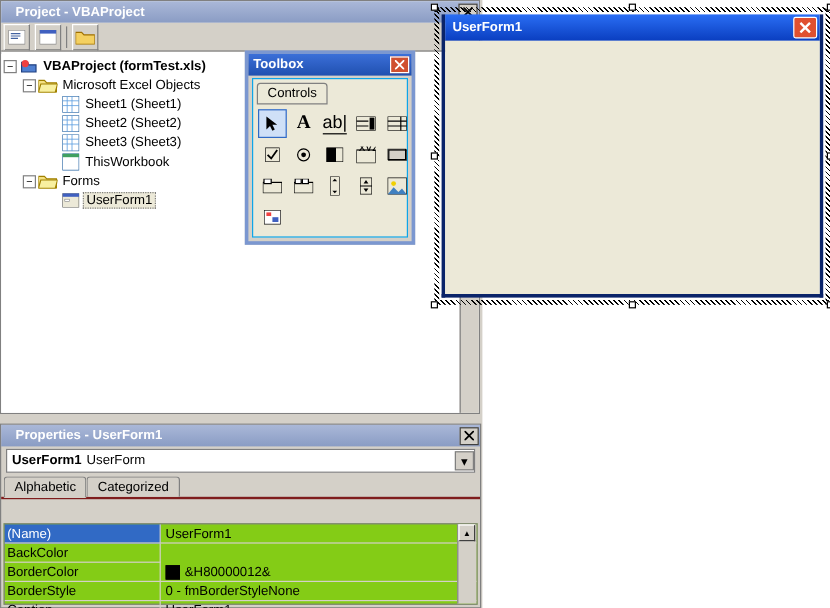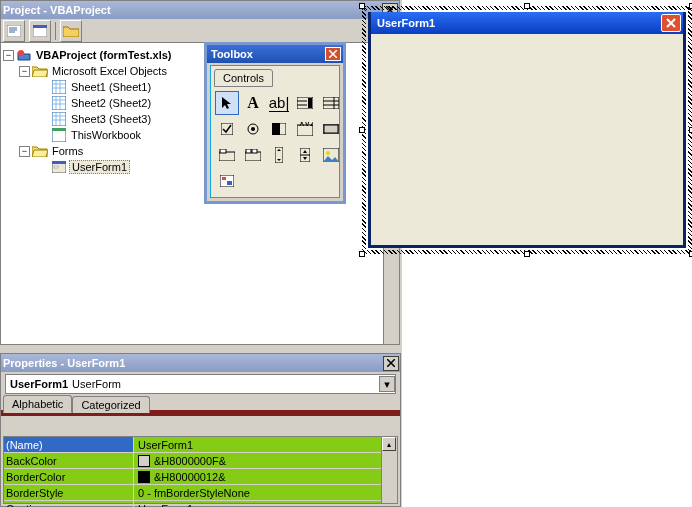--- a/index.html
+++ b/index.html
@@ -1,38 +1,38 @@
 <!DOCTYPE html>
 <html><head>
 <meta charset="utf-8">
 <style>
 * { box-sizing: border-box; font-family: Tahoma, sans-serif; font-size: 11px; }
 body { margin: 0; padding: 0; width: 692px; height: 507px; background: #d4d0c8; overflow: hidden; position: relative; }
 
 
 .project-panel { position: absolute; left: 0; top: 0; width: 400px; height: 345px; border: 1px solid #808080; background: #fff; }
-.panel-titlebar { height: 18px; background: linear-gradient(#aab8d8, #8a9cc4); color: #fff; display: flex; align-items: center; padding-left: 2px; font-weight: bold; gap: 24px; }
+.panel-titlebar { height: 18px; background: linear-gradient(#aab8d8, #8a9cc4); color: #fff; display: flex; align-items: center; padding-left: 12px; font-weight: bold; gap: 24px; }
 .panel-titlebar .close { margin-left: auto; width: 16px; height: 15px; background: #d4d0c8; border: 1px solid #404040; display: flex; align-items: center; justify-content: center; color: #000; cursor: pointer; margin-right: 1px; font-weight: bold; }
 .panel-toolbar { height: 24px; background: #d4d0c8; border-bottom: 1px solid #808080; display: flex; align-items: center; padding-left: 2px; gap: 4px; }
 .tb-btn { width: 22px; height: 22px; border: 1px solid #fff; border-right-color: #808080; border-bottom-color: #808080; background: #d4d0c8; display: flex; align-items: center; justify-content: center; }
 .tree { position: absolute; left: 0; top: 44px; right: 16px; bottom: 0; background: #fff; overflow: hidden; padding: 2px 0 0 2px; }
 .tree-row { display: flex; align-items: center; height: 16px; white-space: nowrap; }
 .indent { display: inline-block; width: 16px; text-align: center; color: #808080; }
 .expander { width: 11px; height: 11px; border: 1px solid #808080; display: inline-flex; align-items: center; justify-content: center; font-size: 9px; line-height: 1; margin-right: 2px; cursor: pointer; background: #fff; }
 .tree-icon { width: 16px; display: inline-flex; align-items: center; justify-content: center; margin-right: 2px; }
 .tree-label { padding: 0 2px; }
 .tree-label.selected { background: #ece9d8; border: 1px dotted #808080; }
 .scrollbar-v { position: absolute; right: 0; top: 44px; width: 16px; bottom: 0; background: #d4d0c8; border-left: 1px solid #808080; }
 
 
 .prop-panel { position: absolute; left: 0; top: 353px; width: 401px; height: 154px; border: 1px solid #808080; background: #d4d0c8; }
 .combo-row { height: 20px; display: flex; align-items: center; border: 1px solid #808080; margin: 2px 4px; background: #fff; }
 .combo-row .bold { font-weight: bold; padding-left: 4px; padding-right:4px; }
 .combo-row .dd { margin-left: auto; width: 16px; height: 16px; background: #d4d0c8; border: 1px solid #808080; display: flex; align-items: center; justify-content: center; }
-.tabs { height: 20px; display: flex; align-items: center; padding-left: 2px; gap: 0; border-bottom: 6px solid #7f1d1d; }
+.tabs { height: 20px; display: flex; align-items: flex-start; padding-left: 2px; gap: 0; border-bottom: 2px solid #7f1d1d; }
 .tab { padding: 2px 8px; border: 1px solid #808080; border-bottom: none; background: #d4d0c8; border-top-left-radius: 3px; border-top-right-radius: 3px; position: relative; top: 1px; cursor: pointer;}
 .tab.active { background: #d4d0c8; border-bottom: 1px solid #d4d0c8; }
 .prop-grid { position: absolute; left: 2px; right: 2px; top: 82px; bottom: 2px; background: #84cc16; border: 1px solid #808080; }
 .prop-row { display: flex; height: 16px; }
 .prop-name { width: 130px; padding-left: 2px; border-right: 1px solid #d4d0c8; border-bottom: 1px solid #d4d0c8; display: flex; align-items: center; }
 .prop-name.sel { background: #316ac5; color: #fff; }
 .prop-val { flex: 1; padding-left: 4px; border-bottom: 1px solid #d4d0c8; display: flex; align-items: center; gap: 4px; }
 .swatch { width: 12px; height: 12px; border: 1px solid #000; }
 .prop-scroll { position: absolute; right: 0; top: 0; bottom: 0; width: 16px; background: #d4d0c8; border-left: 1px solid #808080; }
 .scroll-btn { width: 14px; height: 14px; background: #d4d0c8; border: 1px solid #fff; border-right-color:#404040; border-bottom-color:#404040; display: flex; align-items: center; justify-content: center; font-size: 8px; }
@@ -212,24 +212,20 @@
     <div class="tab active">Alphabetic</div>
     <div class="tab">Categorized</div>
   </div>
   <div class="prop-grid">
     <div class="prop-row">
       <div class="prop-name sel">(Name)</div>
       <div class="prop-val">UserForm1</div>
     </div>
     <div class="prop-row">
       <div class="prop-name">BackColor</div>
-      <div class="prop-val">
-          <span class="swatch" style="background:#d4d0c8"></span>
-          <span>&amp;H8000000F&amp;</span>
-        </div>
     </div>
     <div class="prop-row">
       <div class="prop-name">BorderColor</div>
       <div class="prop-val">
           <span class="swatch" style="background:#000"></span>
           <span>&amp;H80000012&amp;</span>
         </div>
     </div>
     <div class="prop-row">
       <div class="prop-name">BorderStyle</div>

